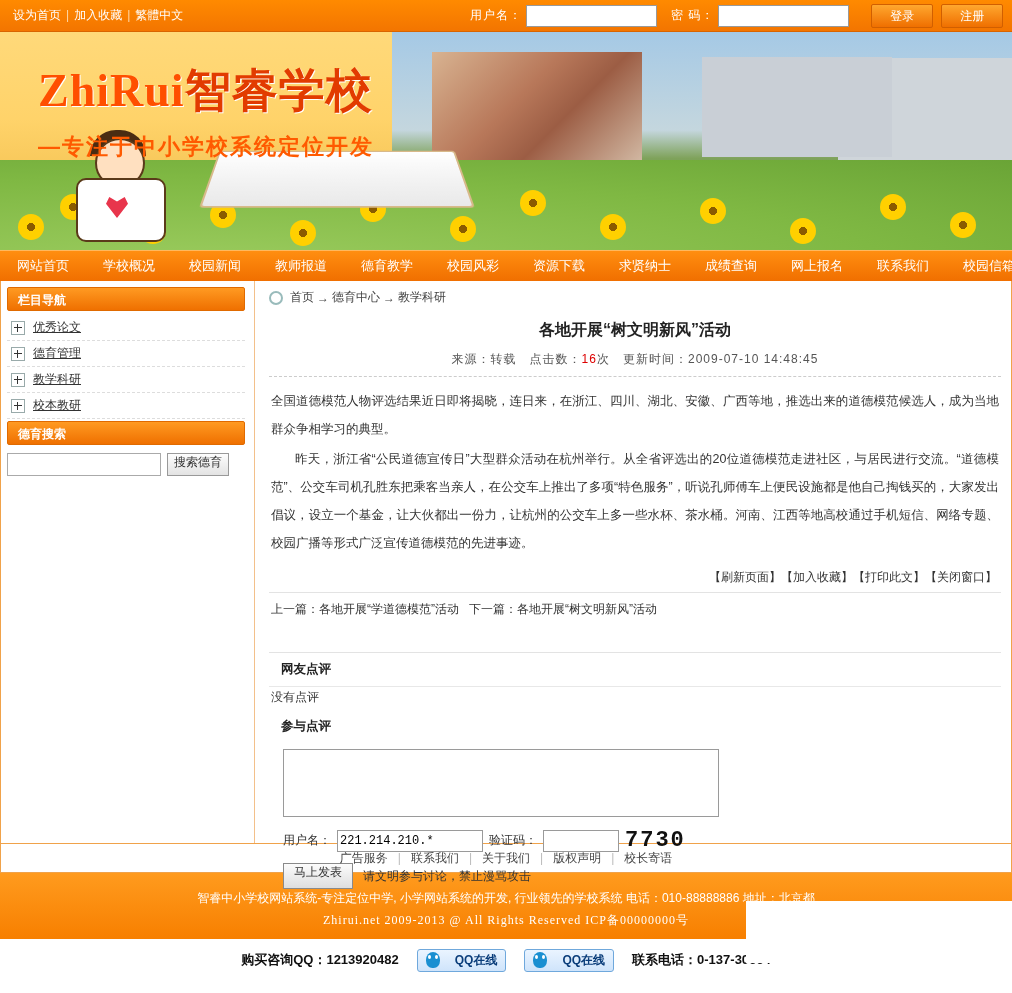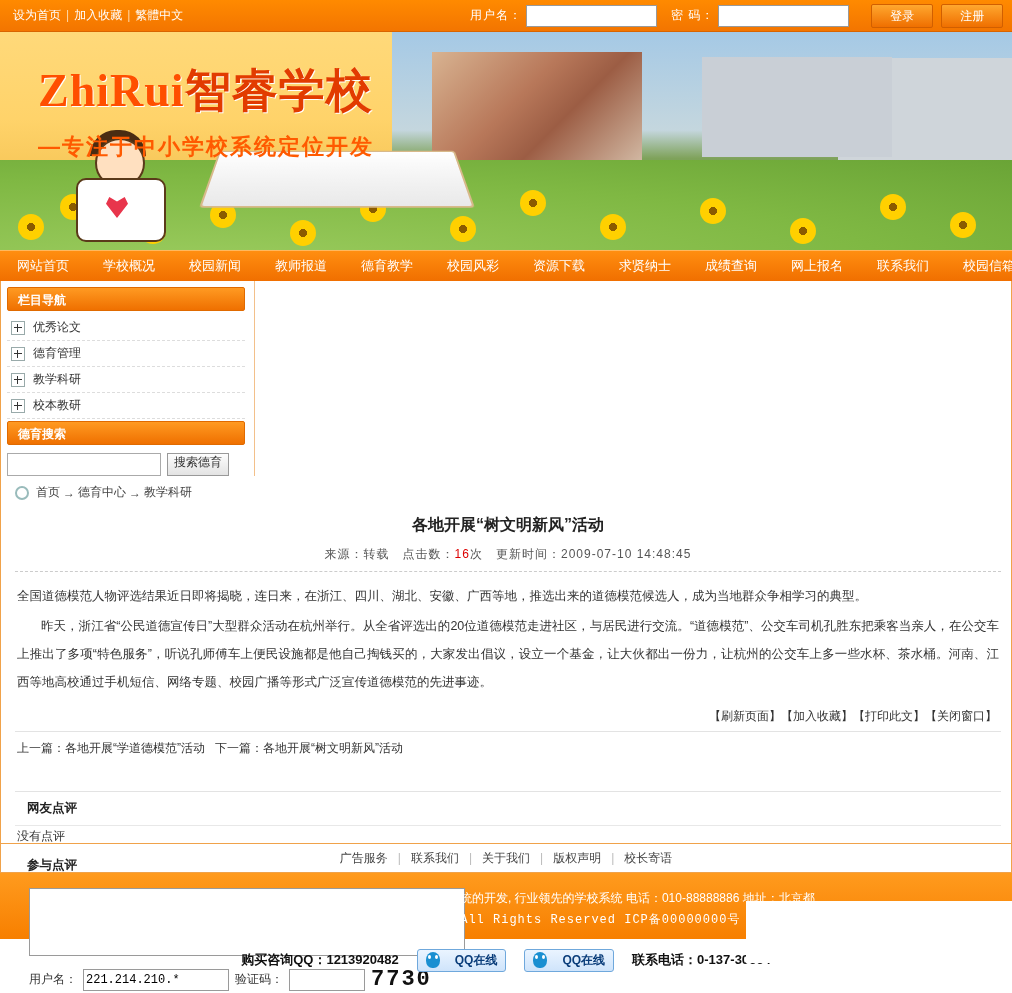--- a/index.html
+++ b/index.html
@@ -50,25 +50,25 @@
   .banner .book{position:absolute;left:210px;bottom:36px;width:250px;height:70px;
       background:linear-gradient(#ffffff,#e9e9e9);border:2px solid #d8b98a;border-radius:4px;
       transform:perspective(300px) rotateX(40deg);}
 
   
   .nav{height:30px;background:linear-gradient(#ff8e10,#f06f00);display:flex;align-items:center;
        border-top:1px solid #ffb85e;}
   .nav .item{color:#fff;font-size:13px;padding:0 17px;line-height:30px;cursor:pointer;white-space:nowrap;}
 
   
-  .content{display:flex;border:1px solid #f0a24a;border-top:none;background:#fff;height:562px;flex-direction:column;}
+  .content{display:flex;border:1px solid #f0a24a;border-top:none;background:#fff;height:562px;}
   .sidebar{width:254px;border-right:1px solid #f3c08a;padding:6px 0 0 6px;box-sizing:border-box;}
   .panel-head{height:24px;background:linear-gradient(#ff9a22,#ef7000);color:#fff;font-size:12px;font-weight:bold;
       line-height:24px;padding-left:10px;border:1px solid #e06a00;border-radius:2px;width:238px;box-sizing:border-box;}
-  .menu{margin-top:4px;width:238px;}
+  .menu{margin-top:4px;width:238px;text-decoration:underline;}
   .menu .mi{height:25px;line-height:25px;border-bottom:1px dashed #ddd;font-size:12px;color:#333;display:flex;align-items:center;cursor:pointer;}
   .menu .plus{width:12px;height:12px;border:1px solid #9aa;margin:0 8px 0 4px;display:inline-block;position:relative;background:#fff;}
   .menu .plus:before{content:"";position:absolute;left:2px;top:5px;width:8px;height:1px;background:#333;}
   .menu .plus:after{content:"";position:absolute;left:5px;top:2px;width:1px;height:8px;background:#333;}
   .search-box{margin-top:2px;}
   .search-row{margin-top:8px;display:flex;align-items:center;gap:6px;}
   .search-row input{width:148px;height:19px;border:1px solid #aaa;font-size:12px;}
   .search-row .sbtn{height:21px;padding:0 6px;font-size:12px;border:1px solid #999;background:linear-gradient(#fdfdfd,#e3e3e3);cursor:pointer;}
 
   .main{flex:1;padding:8px 10px 0 14px;box-sizing:border-box;}
@@ -99,21 +99,21 @@
   .submit{margin:10px 0 0 14px;display:flex;align-items:center;gap:10px;}
   .submit .sb{height:24px;padding:0 10px;font-size:12px;border:1px solid #8a8a8a;background:linear-gradient(#fcfcfc,#dedede);cursor:pointer;}
   .tip{font-size:12px;color:#333;}
 
   
   .footlinks{height:28px;background:#fff;border:1px solid #f0a24a;border-top:none;display:flex;align-items:center;
       justify-content:center;gap:10px;font-size:12px;color:#444;}
   .footlinks a{color:#444;text-decoration:none;}
   .footlinks .bar{color:#bbb;}
   .footer{background:linear-gradient(#ff9b1e,#f77f00);padding:14px 0 8px;text-align:center;color:#fff;font-size:12px;line-height:22px;}
-  .footer .en{font-family:Liberation Mono, monospace;letter-spacing:1px;}
+  .footer .en{font-family:Liberation Serif, serif;letter-spacing:1px;}
   .qqbar{height:42px;background:#fff;display:flex;align-items:center;justify-content:center;gap:18px;font-size:13px;color:#111;font-weight:bold;}
   .qqbtn{display:inline-flex;align-items:center;gap:15px;background:linear-gradient(#eaf4ff,#cfe4fb);border:1px solid #6fa8dc;
       border-radius:3px;padding:2px 8px;color:#0a3d7a;font-size:12px;font-weight:bold;}
   .qqbtn .peng{width:14px;height:16px;background:#1a8fd1;border-radius:50% 50% 45% 45%;position:relative;display:inline-block;}
   .qqbtn .peng:before{content:"";position:absolute;left:2px;top:3px;width:3px;height:4px;background:#fff;border-radius:50%;}
   .qqbtn .peng:after{content:"";position:absolute;right:2px;top:3px;width:3px;height:4px;background:#fff;border-radius:50%;}
   
   .white-box{position:absolute;right:0;bottom:30px;width:266px;height:62px;background:#fff;}
 </style>
 </head>

